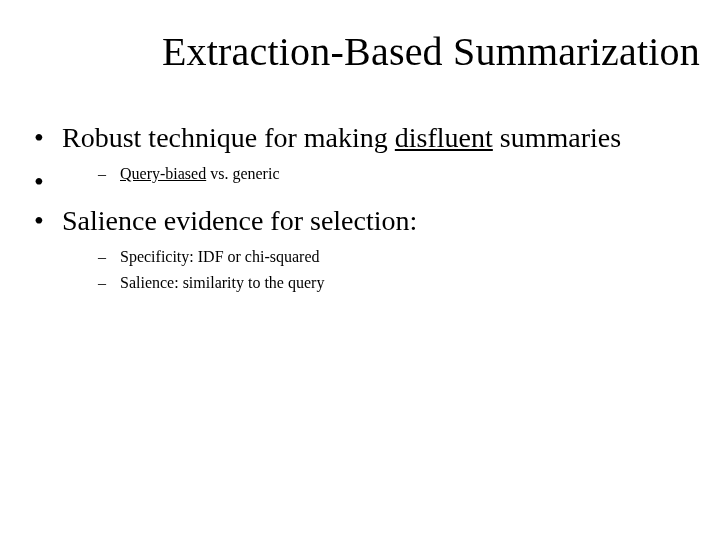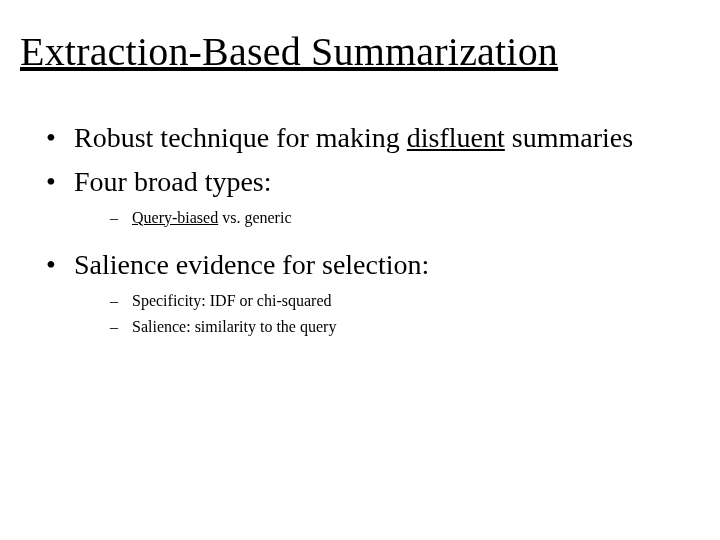--- a/index.html
+++ b/index.html
@@ -11,30 +11,29 @@
     font-family: "Times New Roman", Times, serif;
     color: #000000;
   }
   .slide {
     width: 720px;
     height: 540px;
     box-sizing: border-box;
     padding: 24px 20px 20px 20px;
   }
   .title {
-    text-align: left;
+    text-align: right;
     font-size: 40px;
     font-weight: normal;
     margin: 4px 0 44px 0;
     letter-spacing: 0.2px;
-    text-decoration: underline;
   }
   ul.level1 {
     list-style: none;
-    margin: 12px;
+    margin: 0;
     padding: 0 0 0 14px;
     font-size: 28px;
     line-height: 1.35;
   }
   ul.level1 > li {
     position: relative;
     padding-left: 28px;
     margin-bottom: 6px;
   }
   ul.level1 > li::before {
@@ -73,21 +72,20 @@
 
   <h1 class="title">Extraction-Based Summarization</h1>
 
   <ul class="level1">
 
     <li>
       <span>Robust technique for making </span><span class="u">disfluent</span><span> summaries</span>
     </li>
 
     <li>
-      <span>Four broad types:</span>
       <ul class="level2">
         <li>
           <span class="u">Query-biased</span><span> vs. generic</span>
         </li>
       </ul>
     </li>
 
     <li>
       <span>Salience evidence for selection:</span>
       <ul class="level2">

